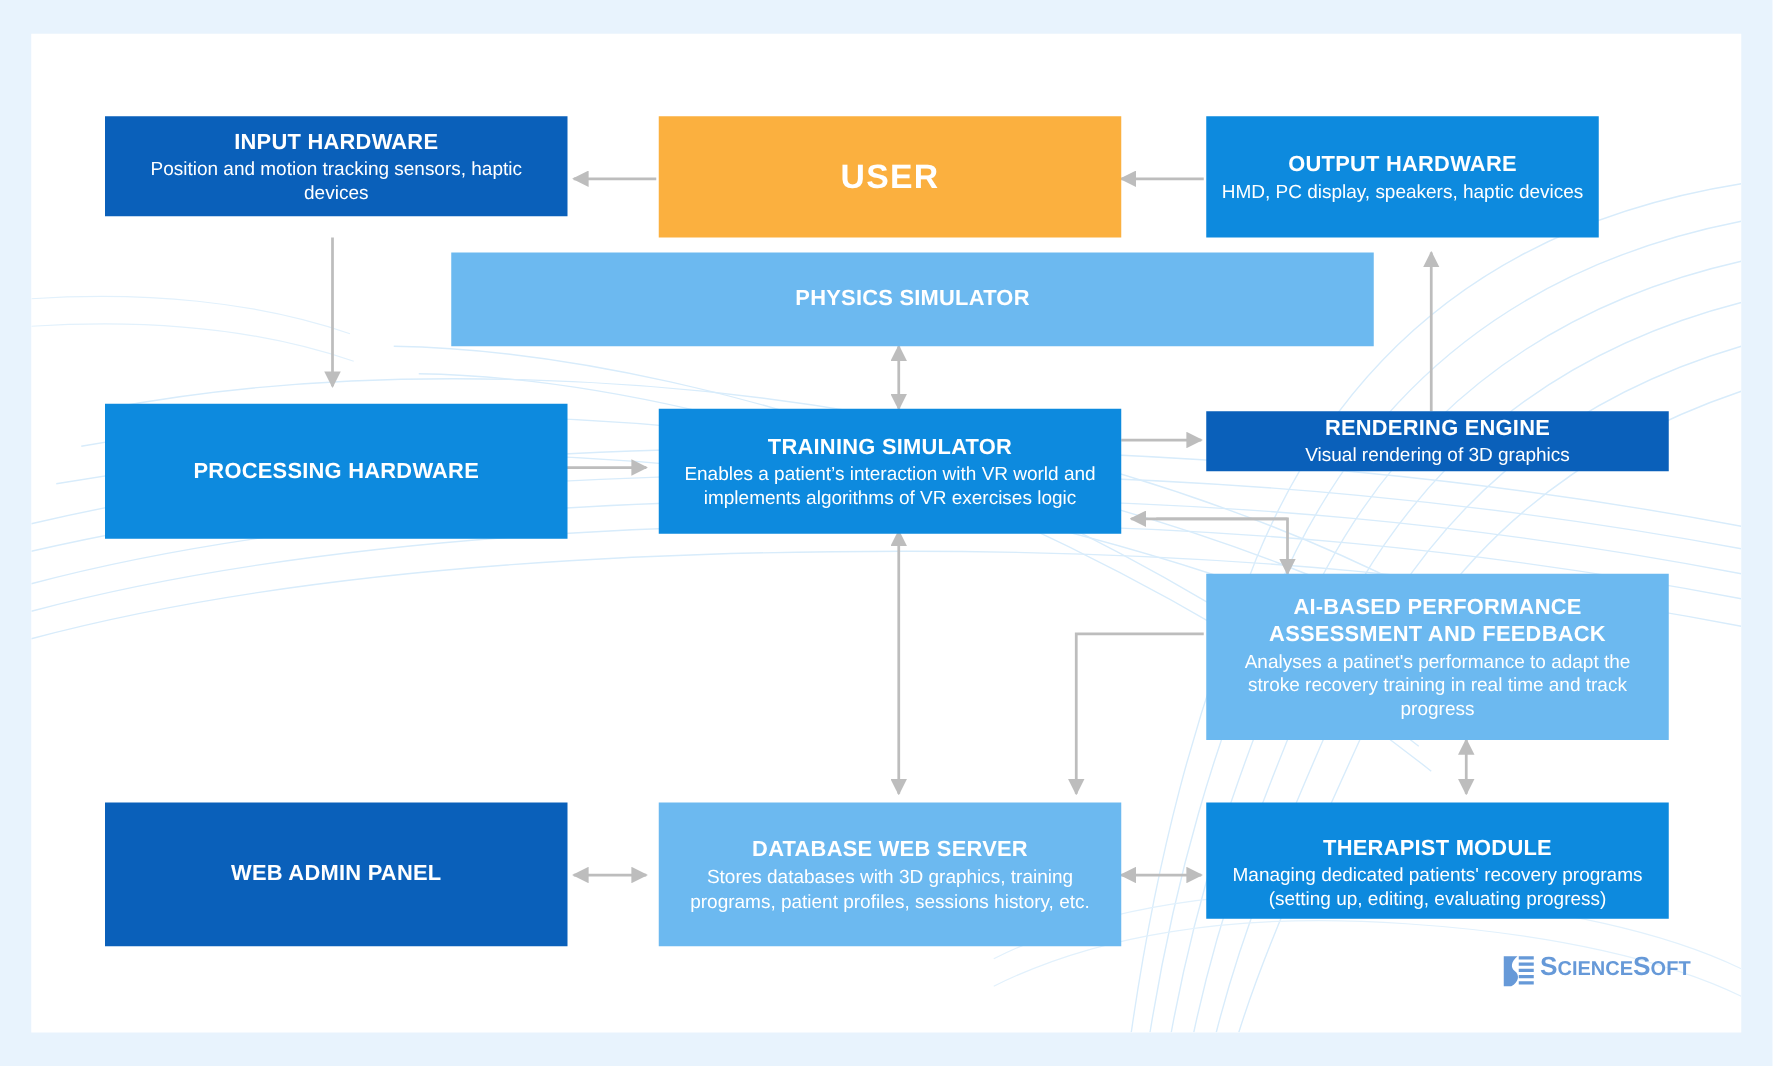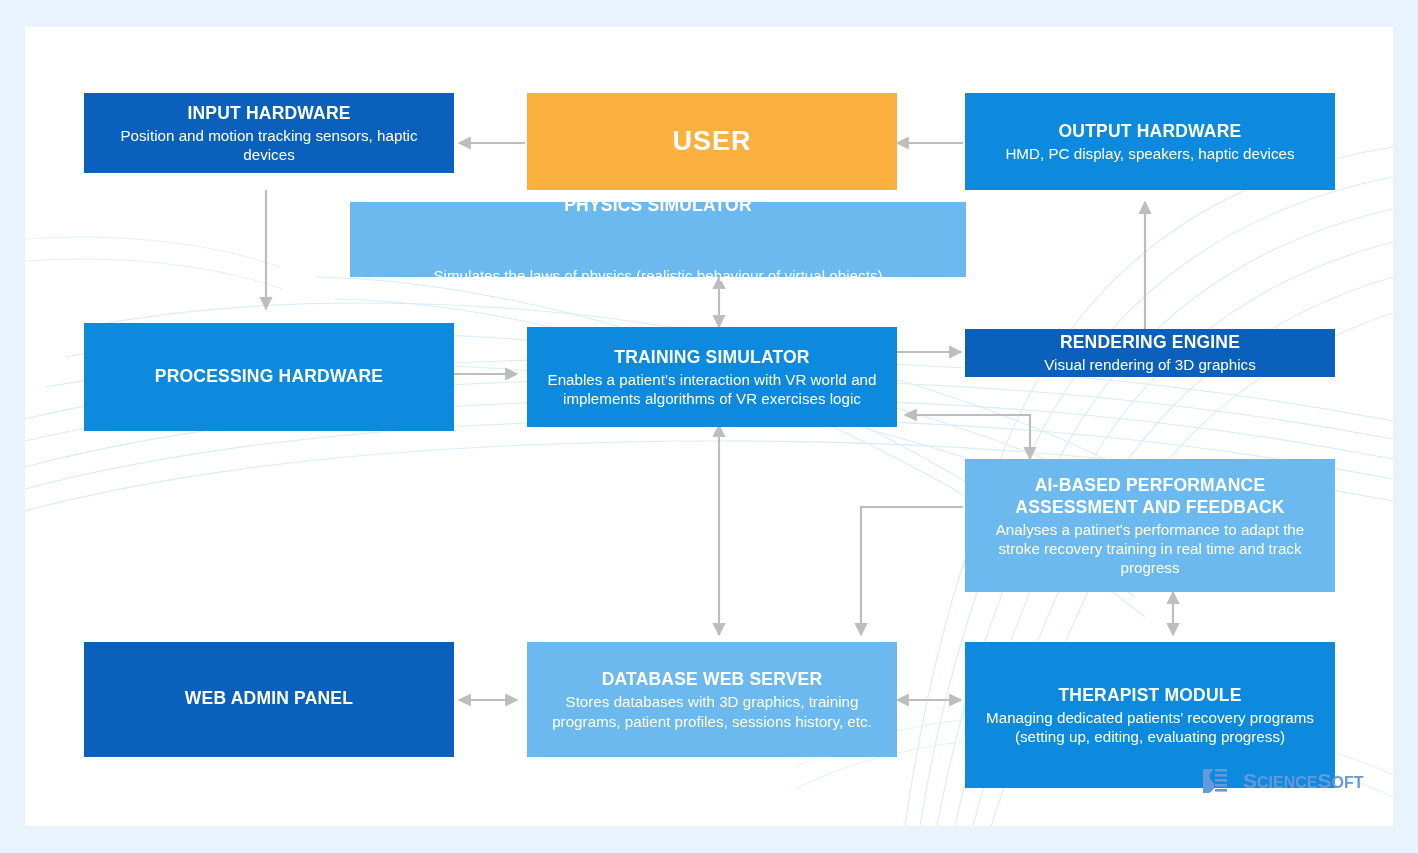--- a/index.html
+++ b/index.html
@@ -45,21 +45,21 @@
 
   .c-dark{background:#0a60ba;}
   .c-mid{background:#0d8ade;}
   .c-light{background:#6cb9f0;}
   .c-orange{background:#fbb03f;}
 
   #logo{
     position:absolute;
     left:1175px;top:735px;
     width:170px;height:38px;
-    display:flex;align-items:center;gap:13px;
+    display:flex;gap:2px;
   }
   #logo .mark{width:30px;height:30px;flex:0 0 auto;}
   #logo .wordmark{
     font-size:21px;
     color:#6699d8;
     font-weight:bold;
     letter-spacing:0px;
     white-space:nowrap;
   }
   #logo .wordmark .sm{font-size:16px;}
@@ -137,28 +137,27 @@
 
   <div class="node c-dark" style="left:59px;top:66px;width:370px;height:80px;">
     <div class="t">INPUT HARDWARE</div>
     <div class="d">Position and motion tracking sensors, haptic devices</div>
   </div>
 
   <div class="node c-orange big" style="left:502px;top:66px;width:370px;height:97px;">
     <div class="t">USER</div>
   </div>
 
-  <div class="node c-mid" style="left:940px;top:66px;width:370px;height:97px;">
+  <div class="node c-mid" style="left:940px;top:66px;width:314px;height:97px;">
     <div class="t">OUTPUT HARDWARE</div>
     <div class="d">HMD, PC display, speakers, haptic devices</div>
   </div>
 
-  <div class="node c-light" style="left:325px;top:175px;width:616px;height:75px;gap:48px;">
+  <div class="node c-light" style="left:336px;top:175px;width:738px;height:75px;gap:48px;">
     <div class="t">PHYSICS SIMULATOR</div>
-    <div class="d">Simulates the laws of physics (realistic behaviour of virtual objects)</div>
   </div>
 
   <div class="node c-mid" style="left:59px;top:296px;width:370px;height:108px;">
     <div class="t">PROCESSING HARDWARE</div>
   </div>
 
   <div class="node c-mid" style="left:502px;top:300px;width:370px;height:100px;">
     <div class="t">TRAINING SIMULATOR</div>
     <div class="d">Enables a patient’s interaction with VR world and implements algorithms of VR exercises logic</div>
   </div>
@@ -175,21 +174,21 @@
 
   <div class="node c-dark" style="left:59px;top:615px;width:370px;height:115px;">
     <div class="t">WEB ADMIN PANEL</div>
   </div>
 
   <div class="node c-light" style="left:502px;top:615px;width:370px;height:115px;">
     <div class="t">DATABASE WEB SERVER</div>
     <div class="d">Stores databases with 3D graphics, training programs, patient profiles, sessions history, etc.</div>
   </div>
 
-  <div class="node c-mid" style="left:940px;top:615px;width:370px;height:146px;">
+  <div class="node c-mid" style="left:940px;top:615px;width:370px;height:93px;justify-content:flex-end;">
     <div class="t">THERAPIST MODULE</div>
     <div class="d">Managing dedicated patients' recovery programs (setting up, editing, evaluating progress)</div>
   </div>
 
   <div id="logo">
     <svg class="mark" viewBox="0 0 30 30">
       <path d="M3,3 L14,3 C9,7 8,12 12,15 C16,18 15,24 9,27 L3,27 Z" fill="#6699d8"></path>
       <rect x="15" y="3" width="12" height="2.6" fill="#6699d8"></rect>
       <rect x="15" y="8" width="12" height="2.6" fill="#6699d8"></rect>
       <rect x="15" y="13" width="12" height="2.6" fill="#6699d8"></rect>

